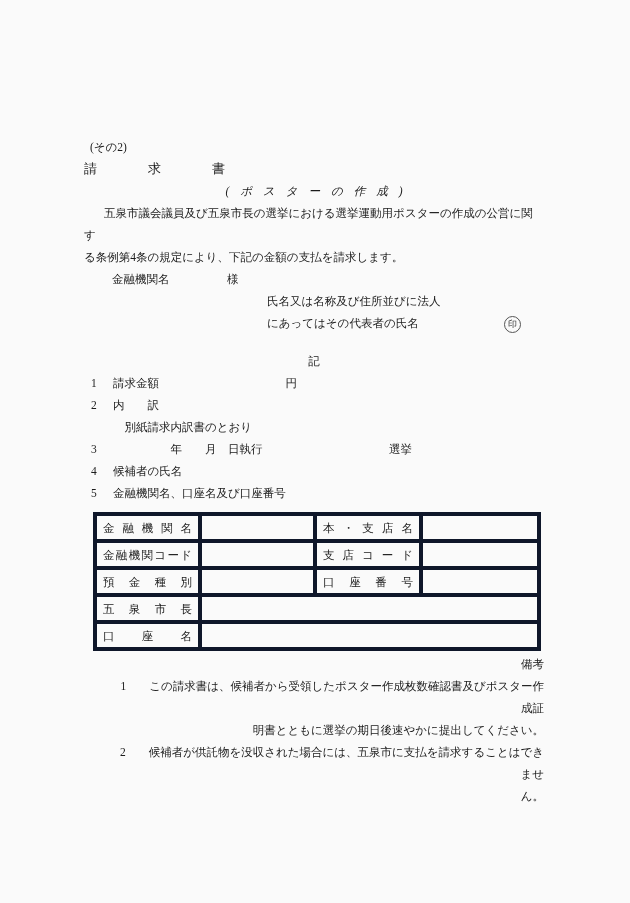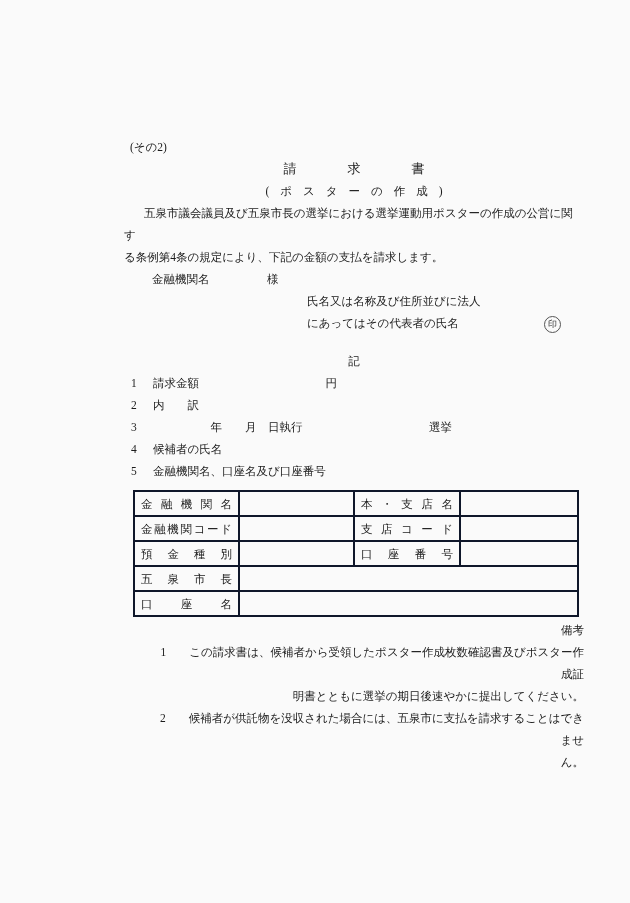--- a/index.html
+++ b/index.html
@@ -2,44 +2,44 @@
 <html><head>
 <meta charset="utf-8">
 <style>
   html,body{margin:0;padding:0;}
   body{
     width:630px;height:903px;background:#fafafa;
     font-family:"Liberation Serif","DejaVu Serif",serif;
     color:#1b1b1b;
   }
   .page{position:relative;width:630px;height:903px;overflow:hidden;}
-  .doc{position:absolute;left:84px;top:136px;width:460px;font-size:11.5px;line-height:22px;margin-left:40px;}
+  .doc{position:absolute;left:84px;top:136px;width:460px;font-size:11.5px;line-height:22px;}
   .form-number{margin-left:6px;}
-  .title-line{text-align:center;font-size:13px;}
+  .title-line{font-size:13px;}
   .title-line .spread{letter-spacing:51px;margin-right:-51px;}
-  .subtitle-line{text-align:center;}
+  .subtitle-line{text-align:center;font-style:italic;}
   .subtitle-line .spread{letter-spacing:11px;margin-right:-11px;}
   .para-line{white-space:pre-wrap;font-family:Liberation Serif, serif;}
   .para-line.first{text-indent:20px;}
   .date-line{margin-left:82px;white-space:pre-wrap;}
   .addressee{margin-left:28px;white-space:pre-wrap;}
   .name-block{position:relative;margin-left:183px;width:277px;}
   .name-line{white-space:pre-wrap;}
   .seal{
     position:absolute;left:237px;top:26px;width:15px;height:15px;
     border:1px solid #555;border-radius:50%;
     font-size:9px;line-height:14px;text-align:center;color:#333;
   }
   .spacer{height:16px;}
   .record-heading{text-align:center;}
   .item{display:flex;margin-left:7px;}
   .item-num{width:22px;flex:none;}
   .item-text{white-space:pre-wrap;text-align:center;}
   table.bank{border-collapse:collapse;table-layout:fixed;width:444px;margin:8px 0 0 9px;}
-  table.bank td{border:2px solid #0f172a;height:23px;padding:0 6px;font-size:11.5px;overflow:hidden;font-family:Liberation Serif, serif;}
+  table.bank td{border:4px solid #0f172a;height:23px;padding:0 6px;font-size:11.5px;overflow:hidden;font-family:Liberation Serif, serif;}
   td.lbl{text-align:justify;text-align-last:justify;}
   tr.dashed-sep td{border-bottom:1px dashed #8a8a8a;}
   .remarks{margin-top:2px;text-align:right;}
   .remarks-heading{margin-left:4px;}
   .note{padding-left:29px;}
   .note-line{white-space:pre-wrap;}
 </style>
 </head>
 <body>
 
@@ -72,20 +72,24 @@
 
     <div class="record-heading">記</div>
 
     <div class="item">
       <span class="item-num">1</span>
       <span class="item-text">請求金額　　　　　　　　　　　円</span>
     </div>
     <div class="item">
       <span class="item-num">2</span>
       <span class="item-text">内　　訳</span>
+    </div>
+    <div class="item">
+      <span class="item-num"></span>
+      <span class="item-text">　別紙請求内訳書のとおり</span>
     </div>
     <div class="item">
       <span class="item-num">3</span>
       <span class="item-text">　　　　　年　　月　日執行　　　　　　　　　　　選挙</span>
     </div>
     <div class="item">
       <span class="item-num">4</span>
       <span class="item-text">候補者の氏名</span>
     </div>
     <div class="item">

